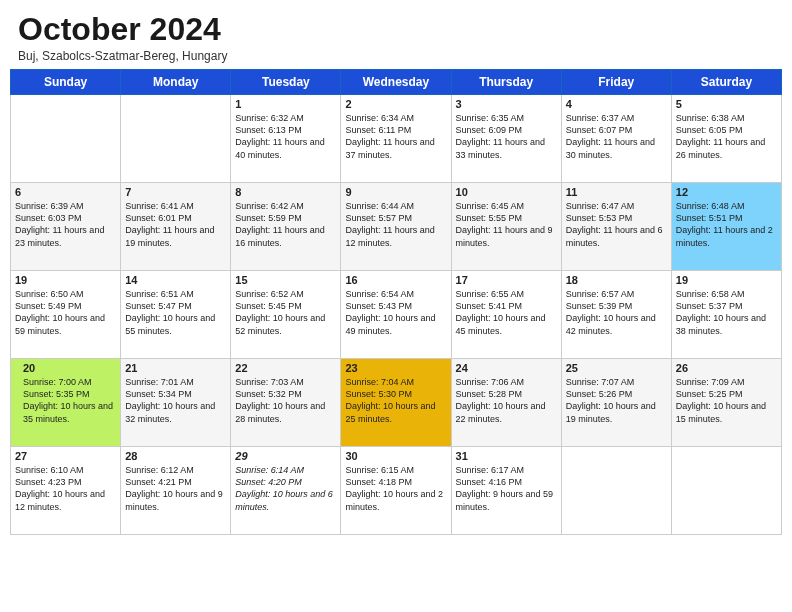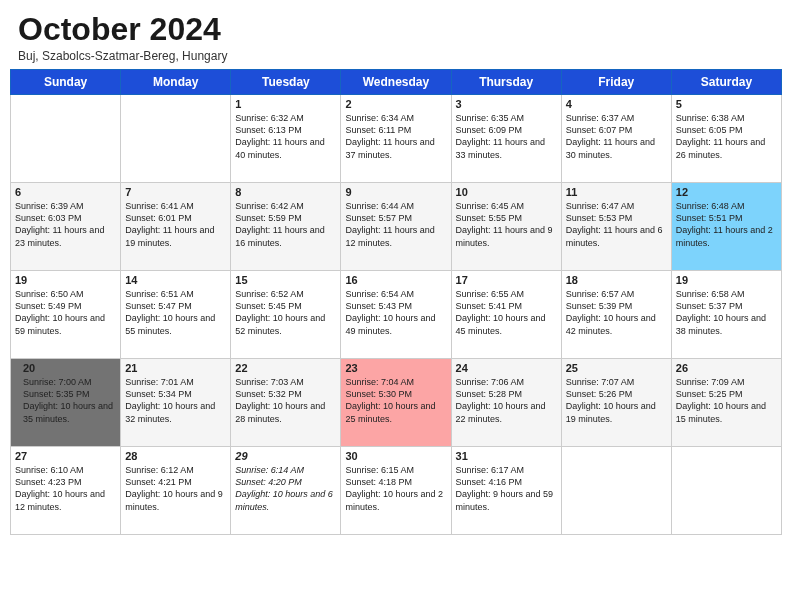--- a/index.html
+++ b/index.html
@@ -216,39 +216,39 @@
               <div class="cell-text">Daylight: 10 hours and 42 minutes.</div>
             </td>
             <td class="day-cell" style="background: rgb(255, 255, 255);">
               <span class="day-num">19</span>
               <div class="cell-text">Sunrise: 6:58 AM</div>
               <div class="cell-text">Sunset: 5:37 PM</div>
               <div class="cell-text">Daylight: 10 hours and 38 minutes.</div>
             </td>
           </tr>
           <tr>
-            <td class="day-cell" style="background: #737373; padding-left: 12px;">
+            <td class="day-cell" style="background: #bef264; padding-left: 12px;">
               <span class="day-num">20</span>
               <div class="cell-text">Sunrise: 7:00 AM</div>
               <div class="cell-text">Sunset: 5:35 PM</div>
               <div class="cell-text">Daylight: 10 hours and 35 minutes.</div>
             </td>
             <td class="day-cell" style="background: rgb(245, 245, 245);">
               <span class="day-num">21</span>
               <div class="cell-text">Sunrise: 7:01 AM</div>
               <div class="cell-text">Sunset: 5:34 PM</div>
               <div class="cell-text">Daylight: 10 hours and 32 minutes.</div>
             </td>
             <td class="day-cell" style="background: rgb(245, 245, 245);">
               <span class="day-num">22</span>
               <div class="cell-text">Sunrise: 7:03 AM</div>
               <div class="cell-text">Sunset: 5:32 PM</div>
               <div class="cell-text">Daylight: 10 hours and 28 minutes.</div>
             </td>
-            <td class="day-cell" style="background: #fca5a5;">
+            <td class="day-cell" style="background: #eab308;">
               <span class="day-num">23</span>
               <div class="cell-text">Sunrise: 7:04 AM</div>
               <div class="cell-text">Sunset: 5:30 PM</div>
               <div class="cell-text">Daylight: 10 hours and 25 minutes.</div>
             </td>
             <td class="day-cell" style="background: rgb(245, 245, 245);">
               <span class="day-num">24</span>
               <div class="cell-text">Sunrise: 7:06 AM</div>
               <div class="cell-text">Sunset: 5:28 PM</div>
               <div class="cell-text">Daylight: 10 hours and 22 minutes.</div>

